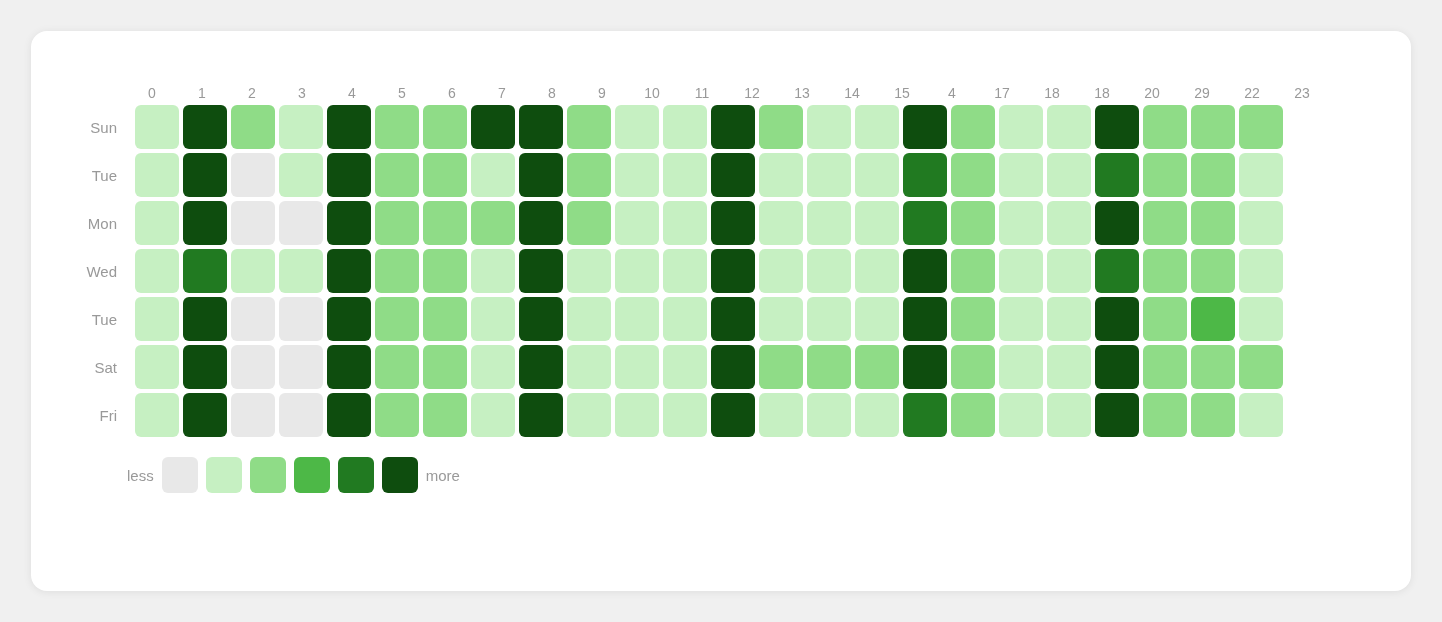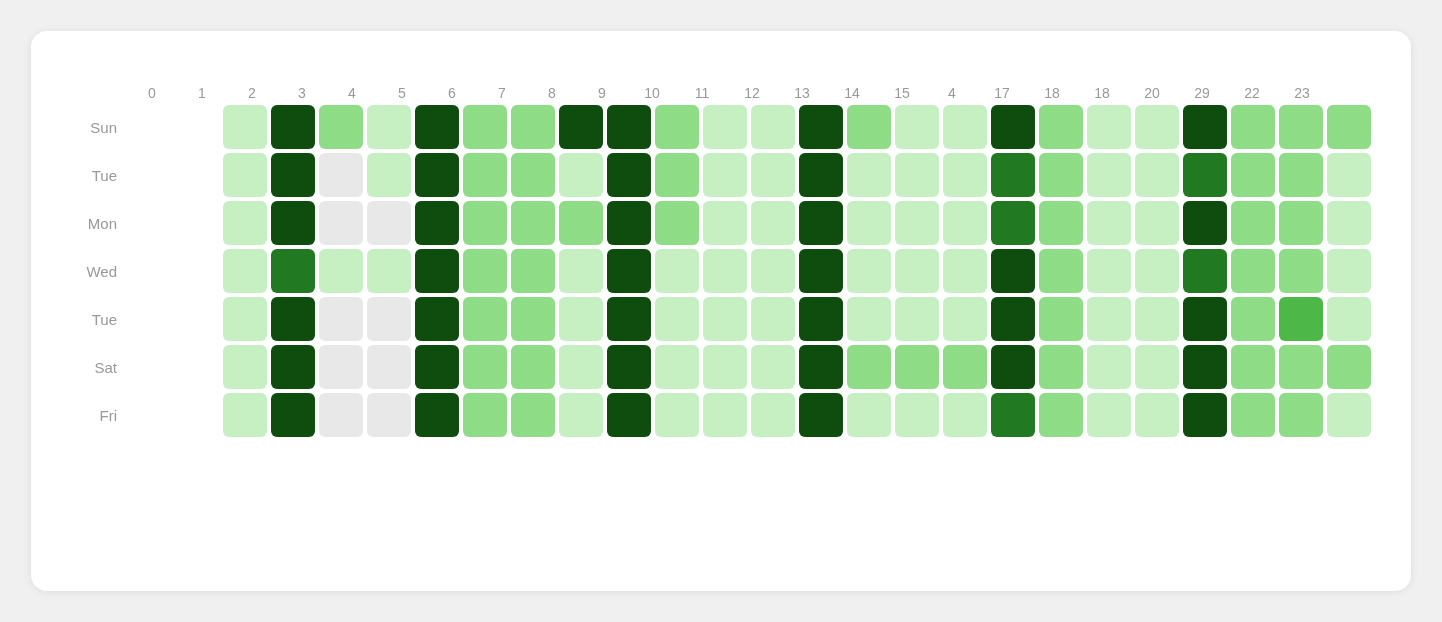--- a/index.html
+++ b/index.html
@@ -45,21 +45,20 @@
     }
     .grid-rows {
       display: flex;
       flex-direction: column;
       gap: 4px;
     }
     .grid-row {
       display: flex;
       align-items: center;
       gap: 8px;
-      justify-content: space-between;
     }
     .day-label {
       width: 56px;
       text-align: right;
       padding-right: 10px;
       font-size: 15px;
       color: #999;
       flex-shrink: 0;
     }
     .cells {
@@ -319,14 +318,24 @@
             <div class="cell" style="background-color: rgb(143, 220, 135);"></div>
             <div class="cell" style="background-color: rgb(198, 240, 194);"></div>
             <div class="cell" style="background-color: rgb(198, 240, 194);"></div>
             <div class="cell" style="background-color: rgb(14, 77, 14);"></div>
             <div class="cell" style="background-color: rgb(143, 220, 135);"></div>
             <div class="cell" style="background-color: rgb(143, 220, 135);"></div>
             <div class="cell" style="background-color: rgb(198, 240, 194);"></div>
           </div>
         </div>
       </div>
+    <div class="legend" id="legend-container">
+        <span class="legend-label">less</span>
+        <div class="legend-cell" style="background-color: rgb(232, 232, 232);"></div>
+        <div class="legend-cell" style="background-color: rgb(198, 240, 194);"></div>
+        <div class="legend-cell" style="background-color: rgb(143, 220, 135);"></div>
+        <div class="legend-cell" style="background-color: rgb(77, 184, 71);"></div>
+        <div class="legend-cell" style="background-color: rgb(33, 122, 33);"></div>
+        <div class="legend-cell" style="background-color: rgb(14, 77, 14);"></div>
+        <span class="legend-label">more</span>
+      </div>
   </div>
 </div>
 
 </body></html>

